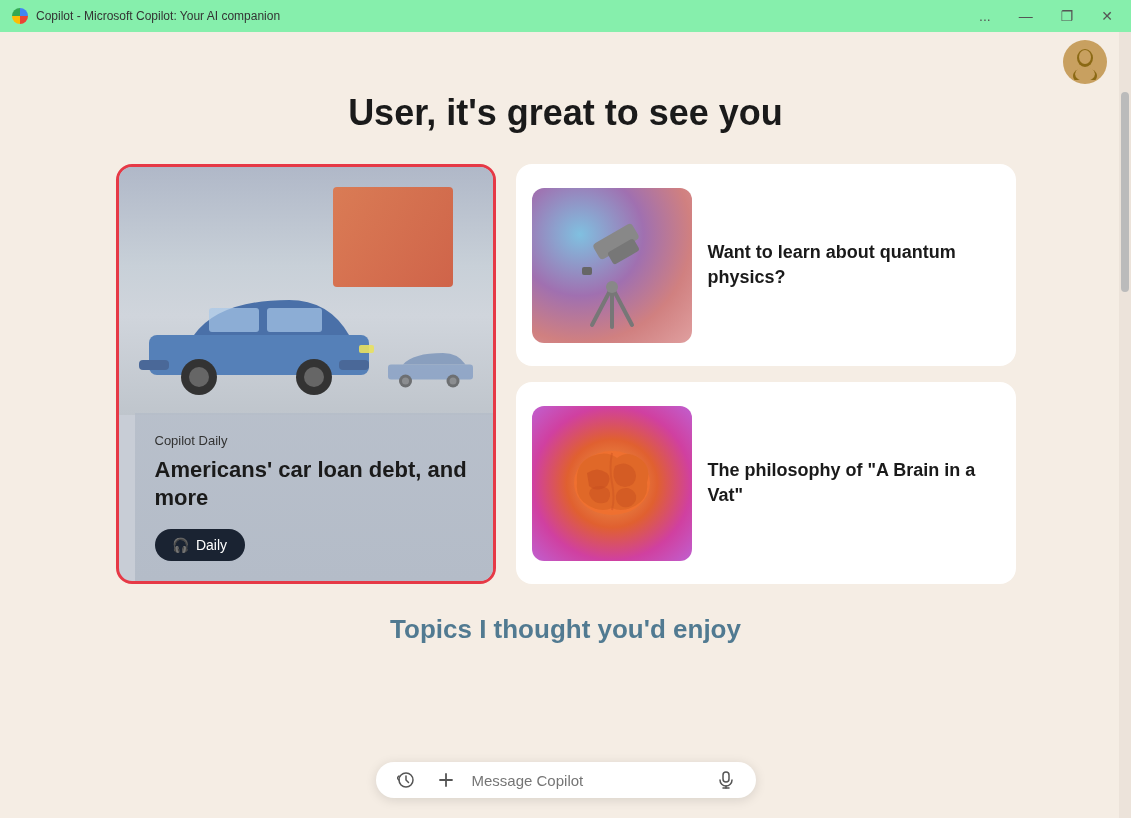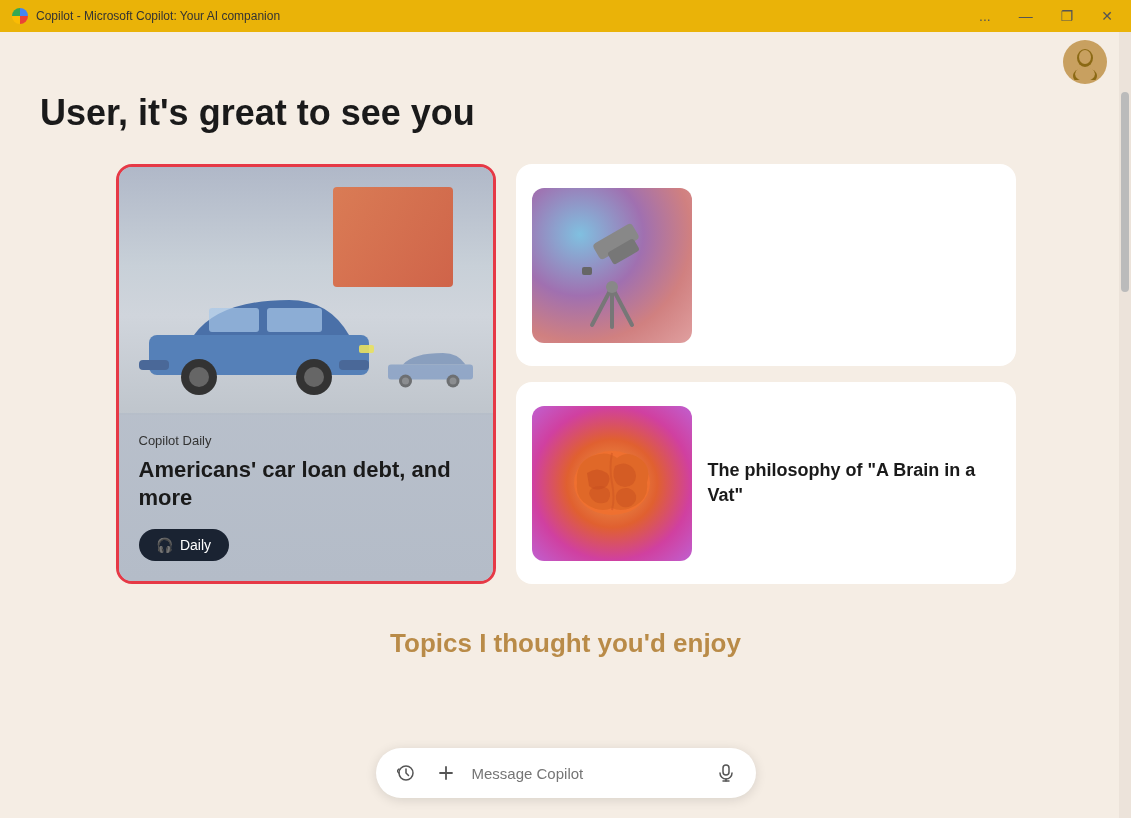--- a/index.html
+++ b/index.html
@@ -9,21 +9,21 @@
       height: 818px;
       background: #f5ede4;
       font-family: 'Segoe UI', Arial, sans-serif;
       overflow: hidden;
       position: relative;
     }
 
     
     .titlebar {
       height: 32px;
-      background: #eab308;
+      background: #86efac;
       display: flex;
       align-items: center;
       padding: 0 12px;
       justify-content: space-between;
       position: relative;
     }
     .titlebar-left {
       display: flex;
       align-items: center;
       gap: 8px;
@@ -93,21 +93,21 @@
       cursor: pointer;
       overflow: hidden;
     }
     .user-avatar svg {
       width: 36px;
       height: 36px;
     }
 
     
     .greeting {
-      text-align: left;
+      text-align: center;
       padding-top: 60px;
       padding-bottom: 30px;
     }
     .greeting h1 {
       font-size: 36px;
       font-weight: 700;
       color: #1a1a1a;
     }
 
     
@@ -162,21 +162,21 @@
       width: 120px;
       height: 100px;
       background: linear-gradient(135deg, #e07040, #d05030);
       border-radius: 4px;
       opacity: 0.85;
     }
 
     .card-main-content {
       position: absolute;
       bottom: 0;
-      left: 0;
+      left: 16px;
       right: 0;
       padding: 20px;
       background: linear-gradient(0deg, rgba(180,188,200,1) 0%, rgba(180,188,200,0.8) 100%);
     }
 
     .card-label {
       font-size: 13px;
       color: #333;
       margin-bottom: 8px;
     }
@@ -257,35 +257,35 @@
     .card-small-text {
       font-size: 18px;
       font-weight: 600;
       color: #1a1a1a;
       line-height: 1.4;
     }
 
     
     .topics-heading {
       text-align: center;
-      margin-top: 44px;
+      margin-top: 30px;
       font-size: 26px;
       font-weight: 700;
-      color: #a16207;
+      color: #0c4a6e;
       opacity: 0.7;
     }
 
     
     .message-bar {
       position: absolute;
       bottom: 20px;
       left: 50%;
       transform: translateX(-50%);
       width: 380px;
-      height: 50px;
+      height: 36px;
       background: white;
       border-radius: 30px;
       display: flex;
       align-items: center;
       padding: 0 16px;
       gap: 12px;
       box-shadow: 0 2px 12px rgba(0,0,0,0.12);
     }
 
     .msg-icon-btn {
@@ -421,20 +421,21 @@
               <rect x="10" y="52" width="10" height="8" rx="2" fill="#666"></rect>
 
               <line x1="40" y1="72" x2="20" y2="110" stroke="#777" stroke-width="4" stroke-linecap="round"></line>
               <line x1="40" y1="72" x2="40" y2="112" stroke="#777" stroke-width="4" stroke-linecap="round"></line>
               <line x1="40" y1="72" x2="60" y2="110" stroke="#777" stroke-width="4" stroke-linecap="round"></line>
 
               <circle cx="40" cy="72" r="6" fill="#888"></circle>
             </svg>
           </div>
         </div>
+        <div class="card-small-text">Want to learn about quantum physics?</div>
       </div>
 
       <div class="card-small">
         <div class="card-small-image">
           <div class="brain-scene">
             <svg width="110" height="110" viewBox="0 0 110 110" fill="none" xmlns="http://www.w3.org/2000/svg">
 
               <ellipse cx="55" cy="55" rx="38" ry="32" fill="#f07030" opacity="0.9"></ellipse>
               <path d="M20 55 Q18 35 35 28 Q50 22 60 30 Q70 22 82 30 Q95 38 90 55 Q92 70 78 78 Q65 85 55 80 Q45 85 32 78 Q18 70 20 55 Z" fill="#e06828"></path>
 

